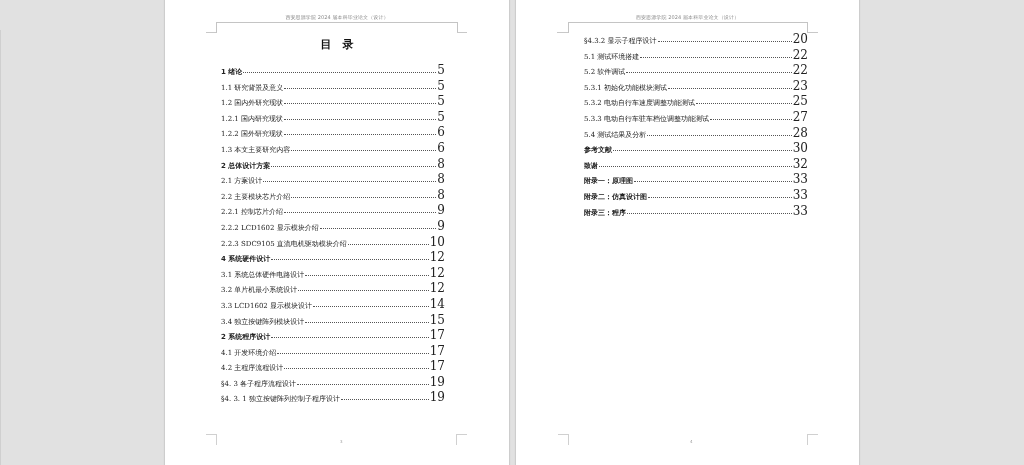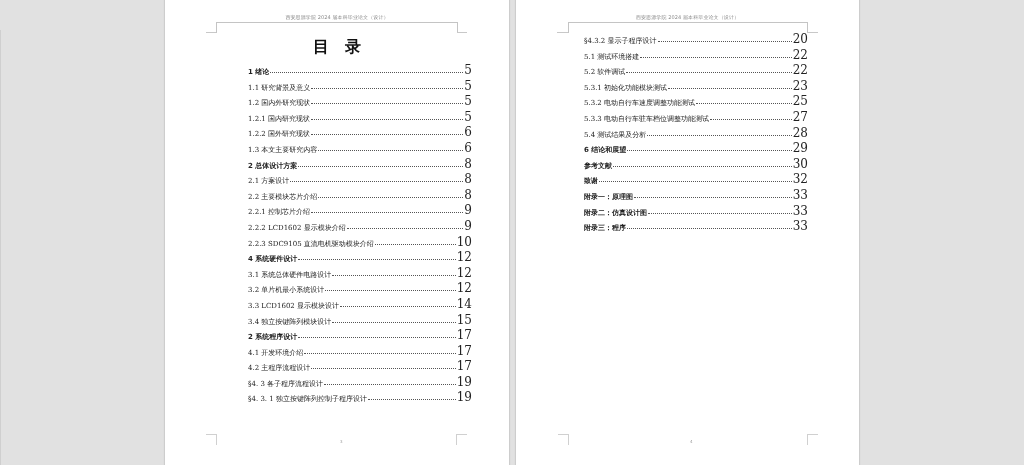--- a/index.html
+++ b/index.html
@@ -29,21 +29,21 @@
     .mark { position: absolute; height: 1px; background: #c8c8c8; }
     .corner { position: absolute; width: 10px; height: 10px; }
     .corner.bl { border-top: 1px solid #d0d0d0; border-right: 1px solid #d0d0d0; }
     .corner.br { border-top: 1px solid #d0d0d0; border-left: 1px solid #d0d0d0; }
     .page-num {
       position: absolute; top: 439px; font-size: 4px; color: #999;
       font-family: "DejaVu Sans", "Liberation Sans", sans-serif;
     }
     .toc-title {
       position: absolute; top: 37px; left: 0; right: 0; text-align: center;
-      font-size: 16px; font-weight: bold; color: #111;
+      font-size: 11px; font-weight: bold; color: #111;
       font-family: "DejaVu Sans", "Liberation Sans", sans-serif;
       word-spacing: 10px;
     }
     .toc-list { position: absolute; margin: 0; padding: 0; list-style: none; }
     .toc-item {
       display: flex; align-items: baseline; height: 15.6px;
       font-size: 7px; color: #222; white-space: nowrap;
     }
     .toc-item.bold .toc-label { font-weight: bold; font-family: "DejaVu Sans", "Liberation Sans", sans-serif; }
     .toc-label { flex: 0 0 auto; }
@@ -59,21 +59,21 @@
 <div class="left-edge"></div>
 
 <div class="page" id="page-left">
   <div class="header-text">西安思源学院 2024 届本科毕业论文（设计）</div>
   <div class="header-line" style="left:51px; width:240px;"></div>
   <div class="mark" style="left:41px; top:32px; width:10px;"></div>
   <div class="mark" style="left:292px; top:32px; width:10px;"></div>
 
   <div class="toc-title">目　录</div>
 
-  <ul class="toc-list" id="toc-left" style="left:83px; top:63px; width:224px;">
+  <ul class="toc-list" id="toc-left" style="left:56px; top:63px; width:224px;">
       <li class="toc-item bold">
         <span class="toc-label">1 绪论</span>
         <span class="toc-dots"></span>
         <span class="toc-page">5</span>
       </li>
       <li class="toc-item">
         <span class="toc-label">1.1 研究背景及意义</span>
         <span class="toc-dots"></span>
         <span class="toc-page">5</span>
       </li>
@@ -220,25 +220,20 @@
         <span class="toc-label">5.3.3  电动自行车驻车档位调整功能测试</span>
         <span class="toc-dots"></span>
         <span class="toc-page">27</span>
       </li>
       <li class="toc-item">
         <span class="toc-label">5.4 测试结果及分析</span>
         <span class="toc-dots"></span>
         <span class="toc-page">28</span>
       </li>
       <li class="toc-item bold">
-        <span class="toc-label">6 结论和展望</span>
-        <span class="toc-dots"></span>
-        <span class="toc-page">29</span>
-      </li>
-      <li class="toc-item bold">
         <span class="toc-label">参考文献</span>
         <span class="toc-dots"></span>
         <span class="toc-page">30</span>
       </li>
       <li class="toc-item bold">
         <span class="toc-label">致谢</span>
         <span class="toc-dots"></span>
         <span class="toc-page">32</span>
       </li>
       <li class="toc-item bold">

